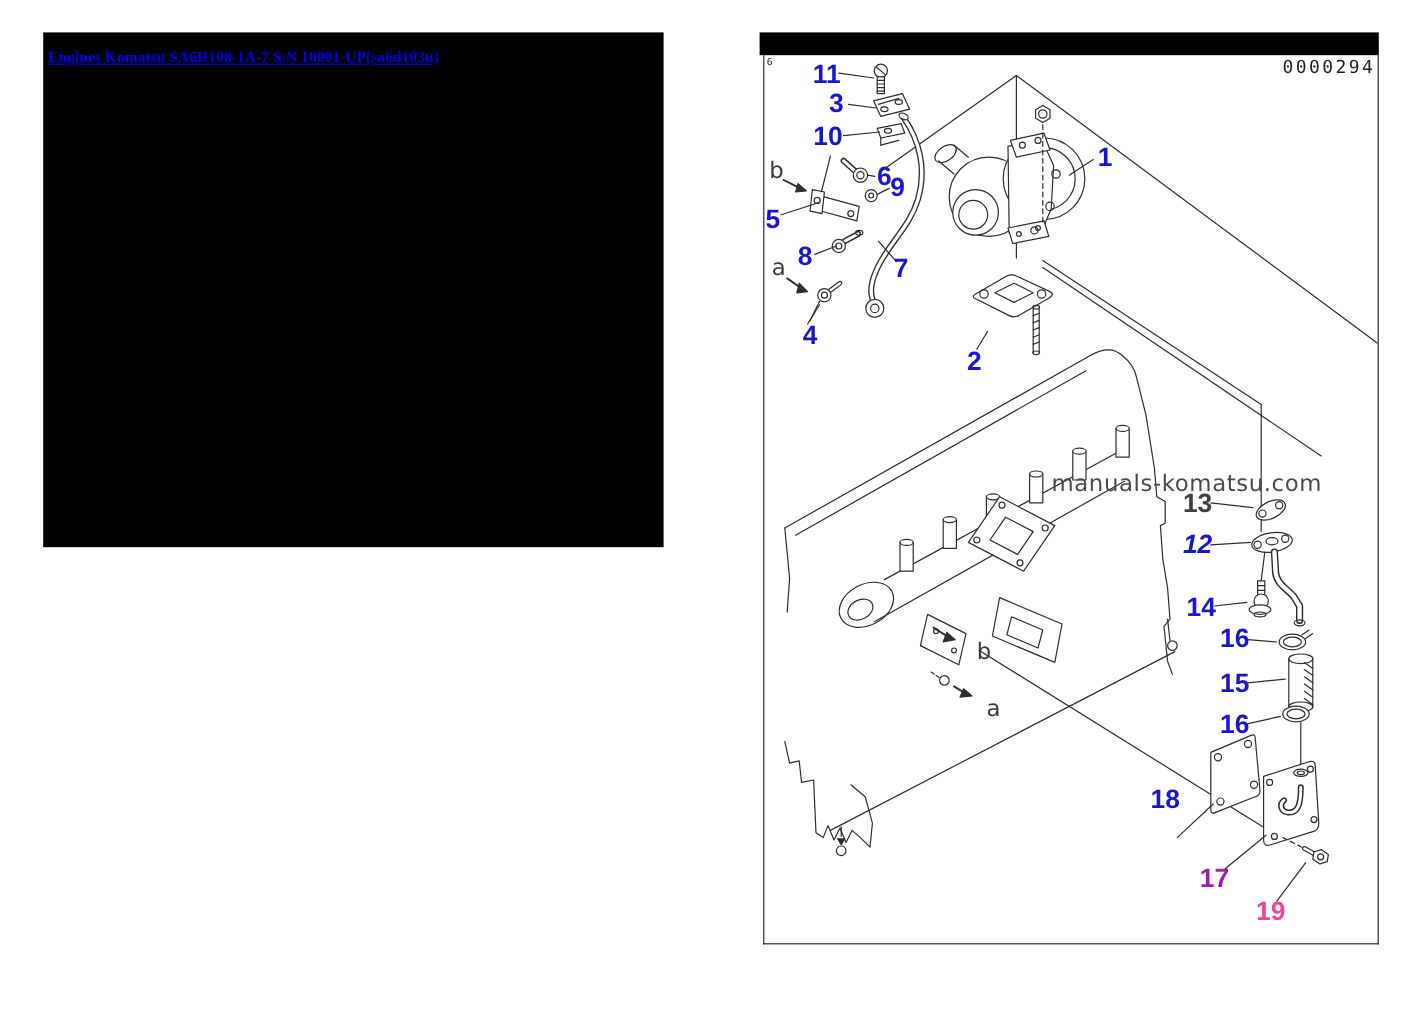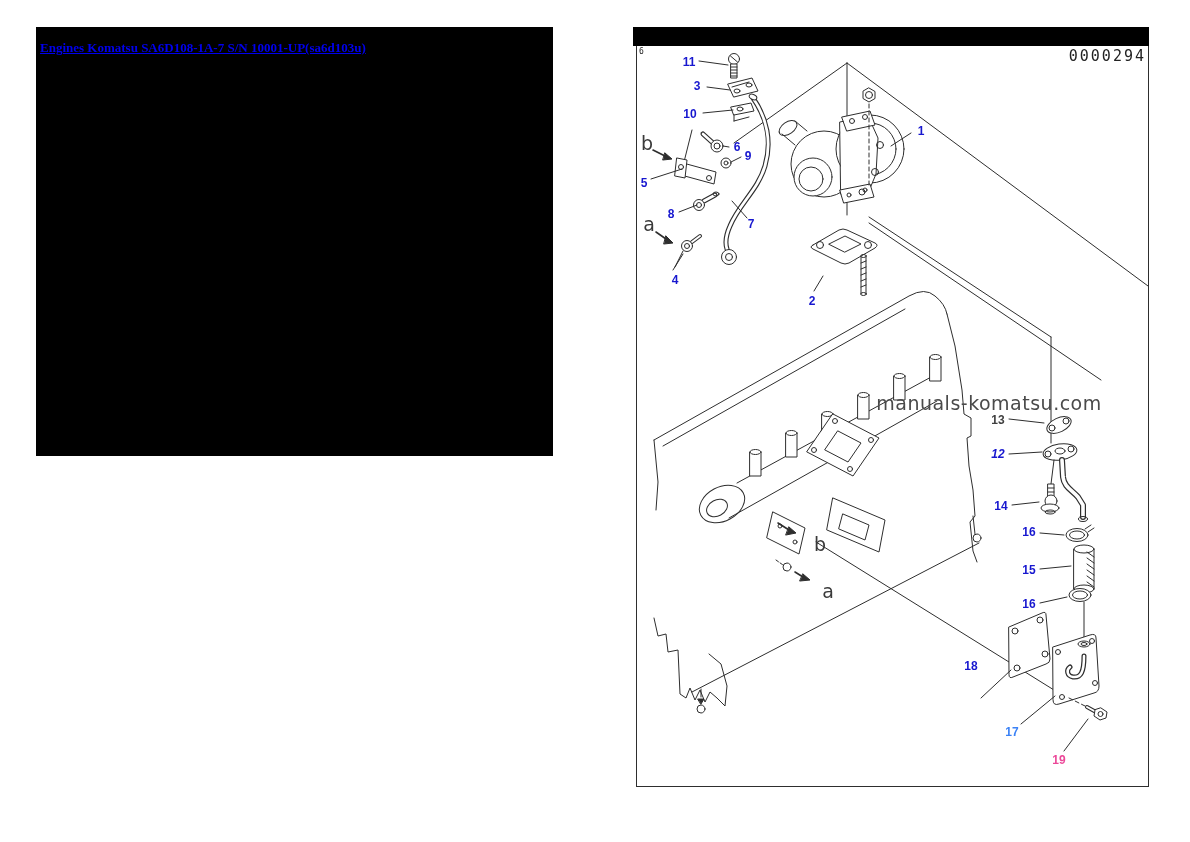--- a/index.html
+++ b/index.html
@@ -21,21 +21,21 @@
   .code{position:absolute;top:1px;color:#222;font-family:"DejaVu Sans Mono",monospace;}
   .code-left{left:2px;font-size:8px;}
   .code-right{right:2px;font-size:15px;letter-spacing:2px;}
   svg.drawing{position:absolute;left:0;top:0;}
   .watermark{
     position:absolute;transform:translate(-50%,-50%);white-space:nowrap;z-index:5;
     font-family:"DejaVu Sans",sans-serif;font-size:19px;color:#4a4a4a;letter-spacing:.5px;
   }
   .callout{
     position:absolute;transform:translate(-50%,-50%);z-index:6;cursor:pointer;line-height:1;
-    font-family:"Liberation Sans",sans-serif;font-weight:bold;font-size:12px;color:#1717cf;
+    font-family:"Liberation Sans",sans-serif;font-weight:bold;font-size:22px;color:#1717cf;
   }
   .refletter{
     position:absolute;transform:translate(-50%,-50%);z-index:4;line-height:1;
     font-family:"DejaVu Sans",sans-serif;font-size:19px;color:#3a3a3a;
   }
 </style>
 </head>
 <body>
 
 <div class="black-panel">
@@ -350,21 +350,21 @@
       <div class="callout" style="left: 38px; top: 234px; color: rgb(23, 23, 207);">4</div>
       <div class="callout" style="left: 284px; top: 85px; color: rgb(23, 23, 207);">1</div>
       <div class="callout" style="left: 175px; top: 255px; color: rgb(23, 23, 207);">2</div>
       <div class="callout" style="left: 361px; top: 374px; color: #404040;">13</div>
       <div class="callout" style="left: 361px; top: 408px; color: rgb(23, 23, 207); font-style: italic;">12</div>
       <div class="callout" style="left: 364px; top: 460px; color: rgb(23, 23, 207);">14</div>
       <div class="callout" style="left: 392px; top: 486px; color: rgb(23, 23, 207);">16</div>
       <div class="callout" style="left: 392px; top: 524px; color: rgb(23, 23, 207);">15</div>
       <div class="callout" style="left: 392px; top: 558px; color: rgb(23, 23, 207);">16</div>
       <div class="callout" style="left: 334px; top: 620px; color: rgb(23, 23, 207);">18</div>
-      <div class="callout" style="left: 375px; top: 686px; color: #3b82f6;">17</div>
+      <div class="callout" style="left: 375px; top: 686px; color: #a21caf;">17</div>
       <div class="callout" style="left: 422px; top: 714px; color: #ec4899;">19</div>
     </div>
   <div id="letter-layer">
       <div class="refletter" style="left: 10px; top: 97px;">b</div>
       <div class="refletter" style="left: 12px; top: 178px;">a</div>
       <div class="refletter" style="left: 183px; top: 498px;">b</div>
       <div class="refletter" style="left: 191px; top: 545px;">a</div>
     </div>
 </div>
 

